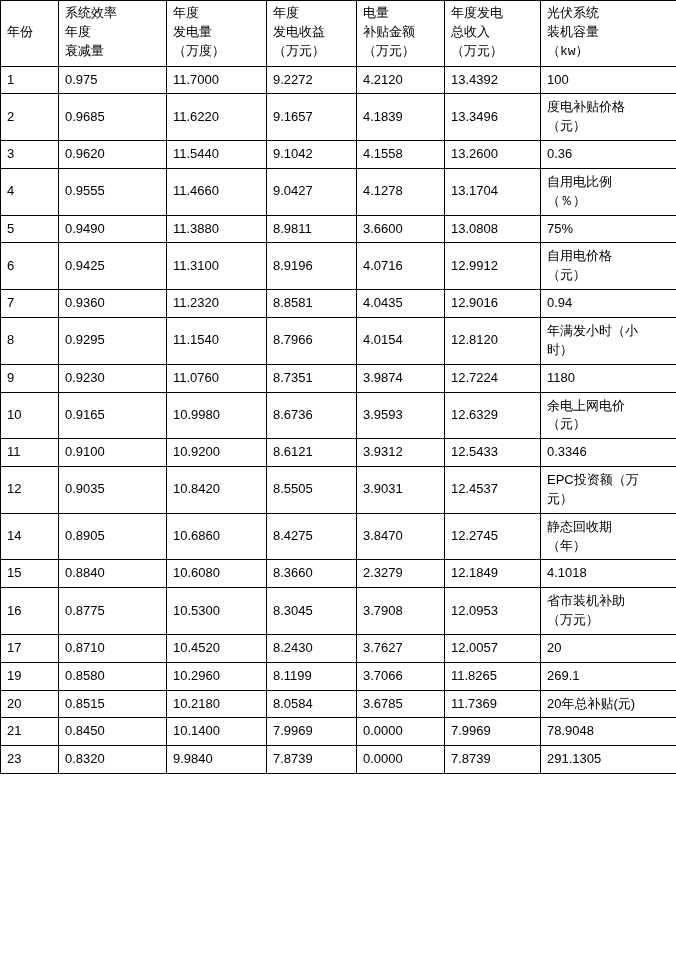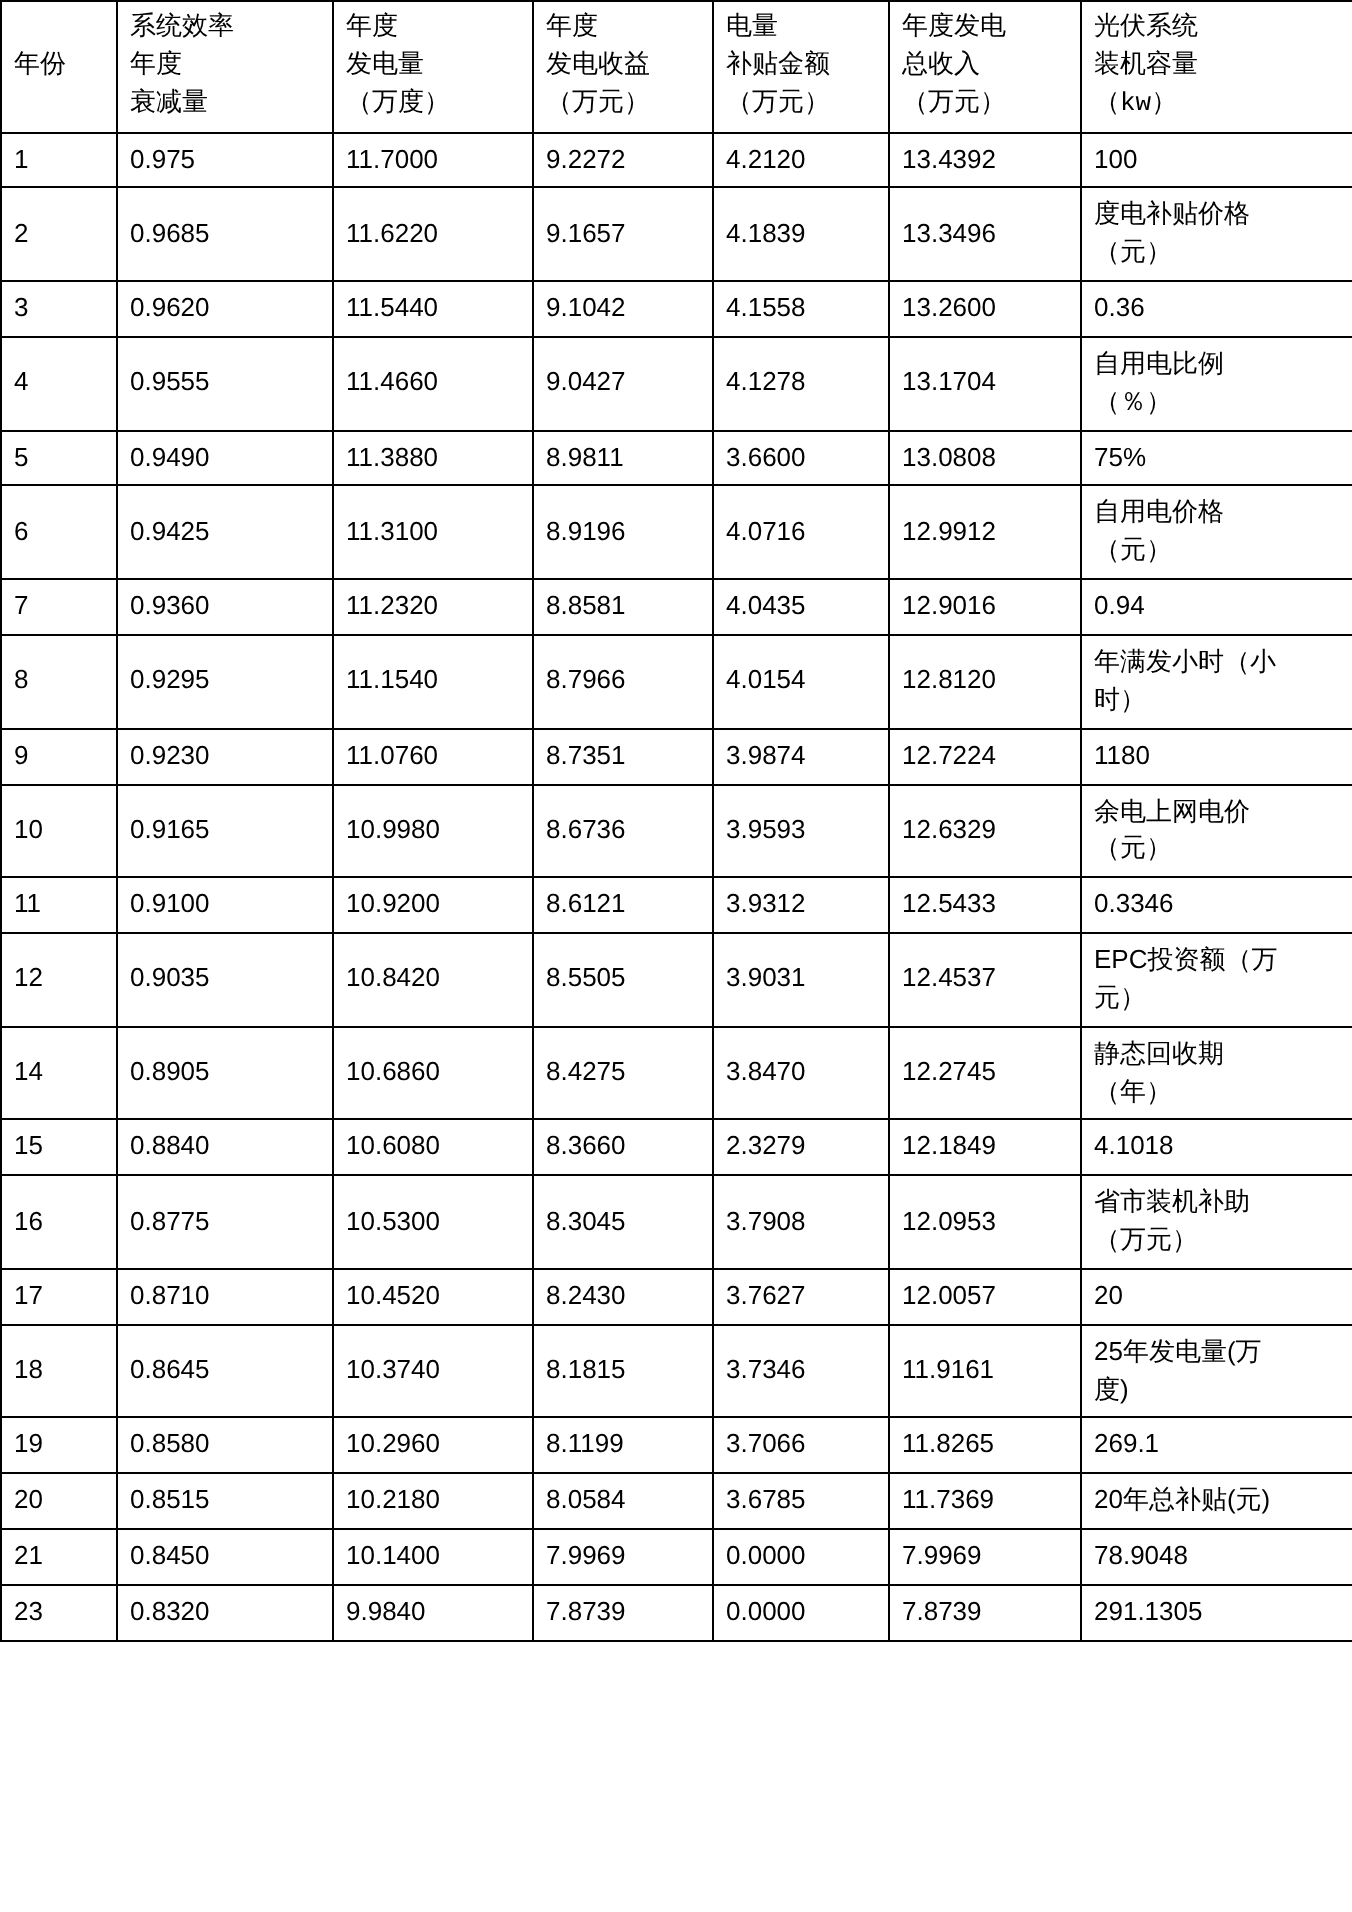--- a/index.html
+++ b/index.html
@@ -259,29 +259,20 @@
         <tr>
           <td class="num">17</td>
           <td class="num">0.8710</td>
           <td class="num">10.4520</td>
           <td class="num">8.2430</td>
           <td class="num">3.7627</td>
           <td class="num">12.0057</td>
           <td class="side-cell"><span class="side-lines"><span>20</span></span></td>
         </tr>
         <tr>
-          <td class="num">18</td>
-          <td class="num">0.8645</td>
-          <td class="num">10.3740</td>
-          <td class="num">8.1815</td>
-          <td class="num">3.7346</td>
-          <td class="num">11.9161</td>
-          <td class="side-cell"><span class="side-lines"><span>25年发电量(万</span><span>度)</span></span></td>
-        </tr>
-        <tr>
           <td class="num">19</td>
           <td class="num">0.8580</td>
           <td class="num">10.2960</td>
           <td class="num">8.1199</td>
           <td class="num">3.7066</td>
           <td class="num">11.8265</td>
           <td class="side-cell"><span class="side-lines"><span>269.1</span></span></td>
         </tr>
         <tr>
           <td class="num">20</td>

